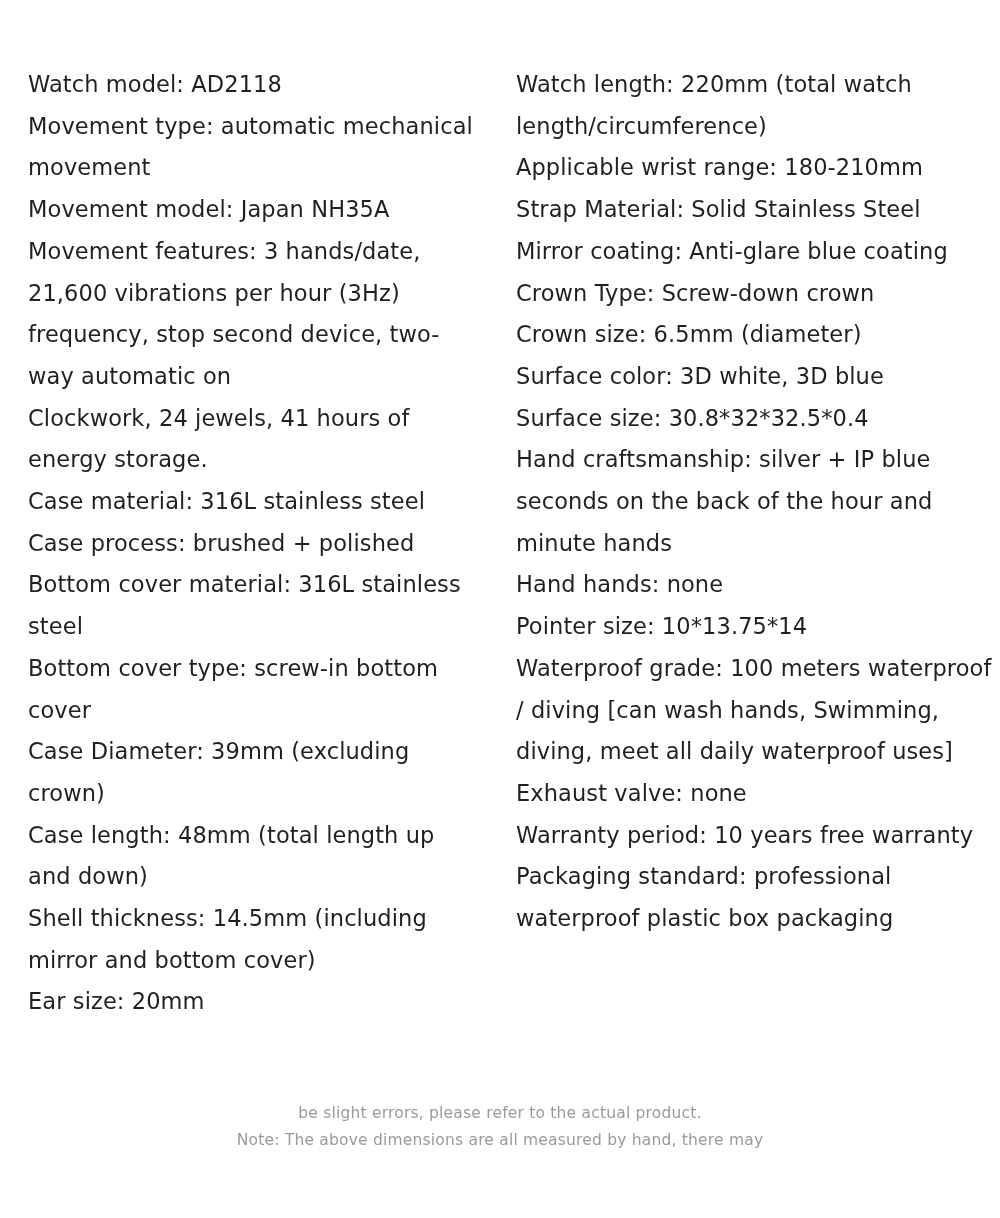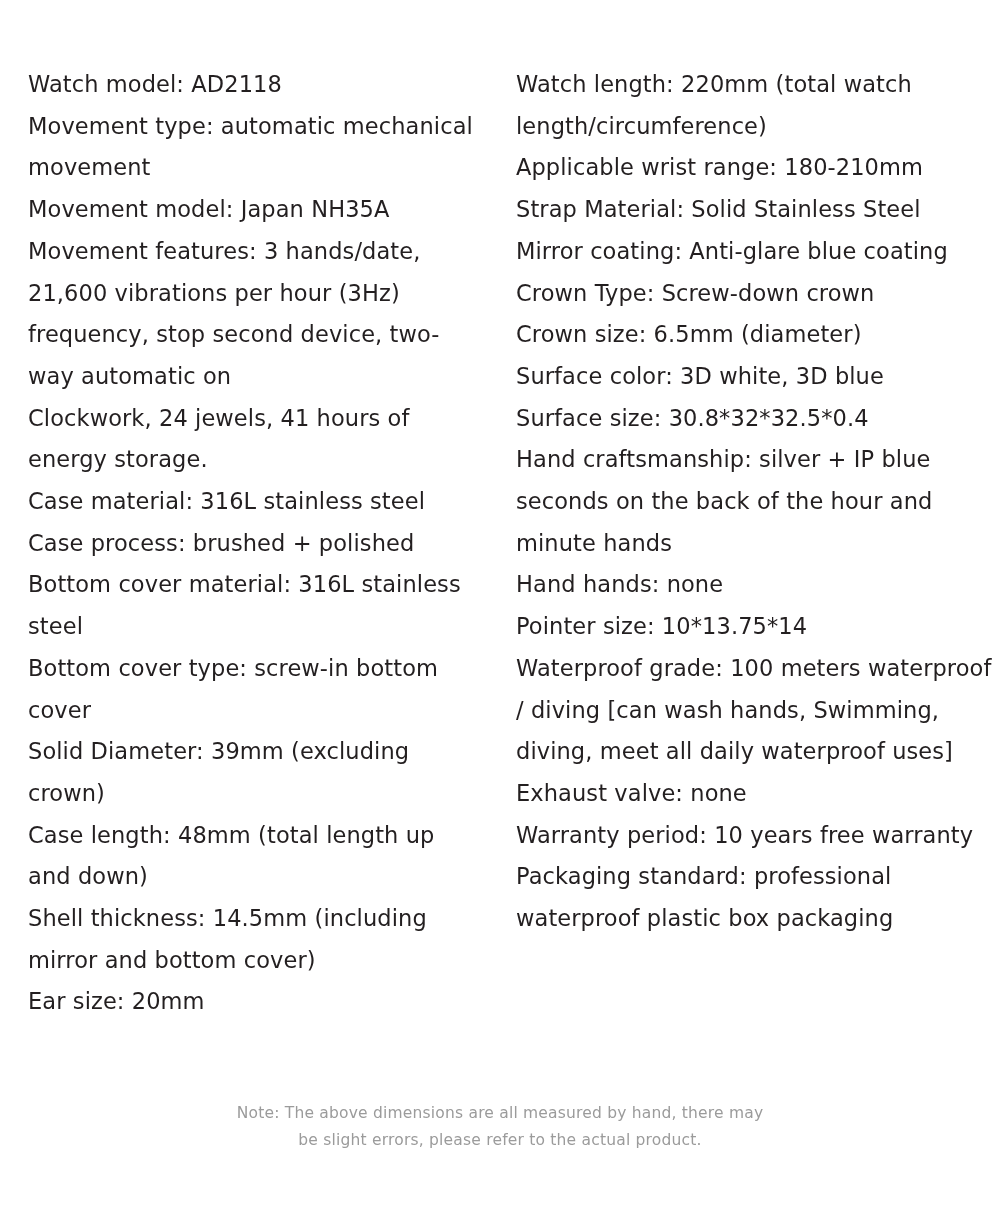--- a/index.html
+++ b/index.html
@@ -79,21 +79,21 @@
     <div class="col col-left">
       <div class="spec-line">Watch model: AD2118</div>
       <div class="spec-line">Movement type: automatic mechanical movement</div>
       <div class="spec-line">Movement model: Japan NH35A</div>
       <div class="spec-line">Movement features: 3 hands/date, 21,600 vibrations per hour (3Hz) frequency, stop second device, two-way automatic on</div>
       <div class="spec-line">Clockwork, 24 jewels, 41 hours of energy storage.</div>
       <div class="spec-line">Case material: 316L stainless steel</div>
       <div class="spec-line">Case process: brushed + polished</div>
       <div class="spec-line">Bottom cover material: 316L stainless steel</div>
       <div class="spec-line">Bottom cover type: screw-in bottom cover</div>
-      <div class="spec-line">Solid Diameter: 39mm (excluding crown)</div>
+      <div class="spec-line">Case Diameter: 39mm (excluding crown)</div>
       <div class="spec-line">Case length: 48mm (total length up and down)</div>
       <div class="spec-line">Shell thickness: 14.5mm (including mirror and bottom cover)</div>
       <div class="spec-line">Ear size: 20mm</div>
     </div>
 
     <div class="col col-right">
       <div class="spec-line">Watch length: 220mm (total watch length/circumference)</div>
       <div class="spec-line">Applicable wrist range: 180-210mm</div>
       <div class="spec-line">Strap Material: Solid Stainless Steel</div>
       <div class="spec-line">Mirror coating: Anti-glare blue coating</div>
@@ -106,17 +106,17 @@
       <div class="spec-line">Pointer size: 10*13.75*14</div>
       <div class="spec-line">Waterproof grade: 100 meters waterproof / diving [can wash hands, Swimming, diving, meet all daily waterproof uses]</div>
       <div class="spec-line">Exhaust valve: none</div>
       <div class="spec-line">Warranty period: 10 years free warranty</div>
       <div class="spec-line">Packaging standard: professional waterproof plastic box packaging</div>
     </div>
 
   </div>
 
   <div class="note">
+    <span class="note-line">be slight errors, please refer to the actual product.</span>
     <span class="note-line">Note: The above dimensions are all measured by hand, there may</span>
-    <span class="note-line">be slight errors, please refer to the actual product.</span>
   </div>
 
 </div>
 
 </body></html>

